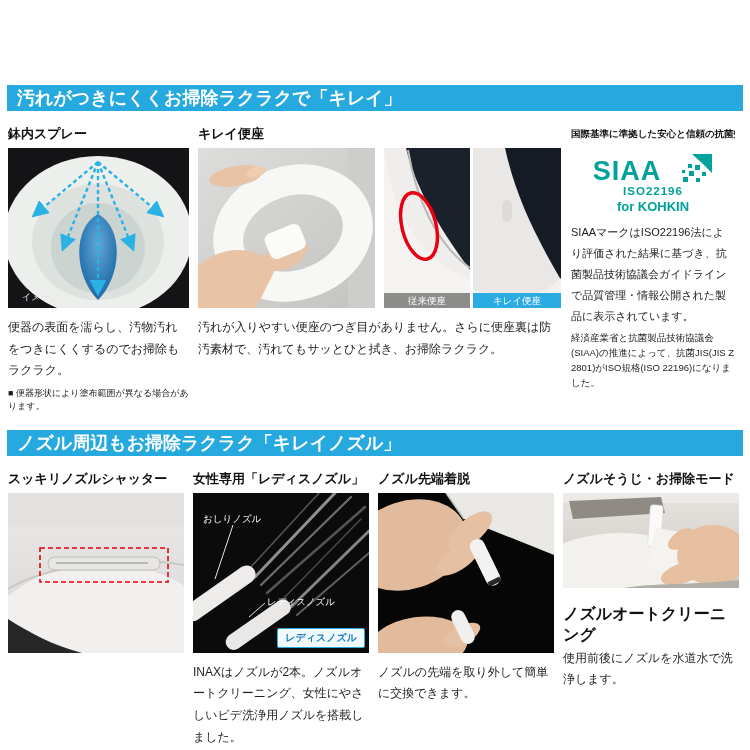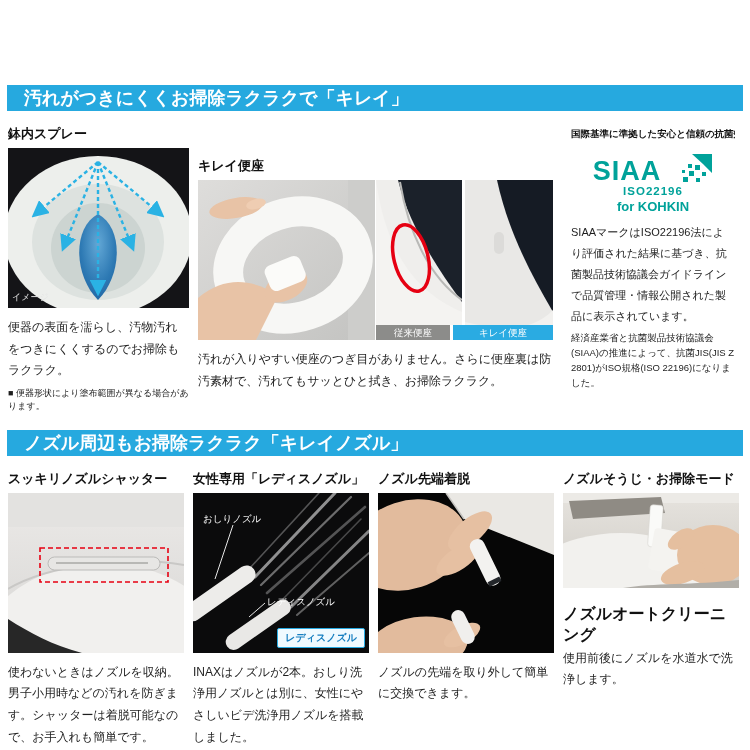--- a/index.html
+++ b/index.html
@@ -6,51 +6,51 @@
   body{
     width:750px;height:750px;background:#ffffff;
     font-family:"Liberation Sans","DejaVu Sans",sans-serif;
     color:#1e1e1e; overflow:hidden; position:relative;
   }
   .page{position:absolute;inset:0;background:#fff;}
 
   
   .bar{
     margin:6px 7px;height:26px;background:#26a9df;color:#fff;
-    font-weight:bold;font-size:18px;line-height:26px;padding-left:17px;
+    font-weight:bold;font-size:18px;line-height:26px;padding-left:10px;
     white-space:nowrap;overflow:hidden;
   }
   .bar1{margin-top:85px;}
   .bar2{margin-top:16px;}
 
   .row{display:flex;gap:9px;margin:8px 8px 0;}
   .col{flex:0 0 auto;}
   .w1{width:181px;} .w2{width:364px;} .w3{width:164px;} .w4{width:176px;}
-  .two{display:flex;gap:1px;margin-top:32px;}
+  .two{display:flex;gap:9px;}
   .sub{width:177px;flex:0 0 auto;}
 
   h3{
     margin:7px 0 6px;font-size:13px;font-weight:bold;color:#111;
     white-space:nowrap;overflow:hidden;height:16px;line-height:16px;
   }
   h3.small{font-size:9.5px;}
   .hspace{height:29px;}
 
   .fig{position:relative;overflow:hidden;background:#000;}
   .fig svg{display:block;}
   .h160{height:160px;} .h95{height:95px;}
 
   .caption{font-size:12px;line-height:1.8;color:#1e1e1e;margin:9px 0 0;}
   .note{font-size:9px;line-height:1.5;color:#1e1e1e;margin:5px 0 0;}
   .subhead{font-size:16px;font-weight:bold;margin:16px 0 2px;color:#111;}
 
   
-  .img-tag{position:absolute;left:4px;bottom:4px;font-size:9px;color:#e3e3e3;}
+  .img-tag{position:absolute;left:14px;bottom:4px;font-size:9px;color:#e3e3e3;}
   .cmp-labels{position:absolute;left:0;right:0;bottom:0;display:flex;height:15px;}
-  .cmp-old{width:74px;background:#8c8c8a;color:#fff;font-size:9.5px;line-height:15px;text-align:center;}
+  .cmp-old{width:86px;background:#8c8c8a;color:#fff;font-size:9.5px;line-height:15px;text-align:center;}
   .cmp-gap{width:3px;background:#fff;}
   .cmp-new{flex:1;background:#2aabe2;color:#fff;font-size:9.5px;line-height:15px;text-align:center;}
   .noz-label{position:absolute;font-size:9.5px;color:#fff;white-space:nowrap;}
   .lbl-oshiri{left:10px;top:20px;}
   .lbl-ladies{left:74px;top:103px;}
   .noz-badge{
     position:absolute;right:4px;bottom:5px;padding:2px 7px;
     background:#f0faff;border:1.5px solid #29abe2;border-radius:2px;
     color:#187fc0;font-size:10px;font-weight:bold;white-space:nowrap;
   }
@@ -204,21 +204,20 @@
           <rect width="176" height="160" fill="url(#g21)"></rect>
           <rect width="176" height="34" fill="#e3e2e0"></rect>
           <ellipse cx="95" cy="178" rx="132" ry="108" fill="#f1f0ee"></ellipse>
           <path d="M0 96 C40 72 120 62 176 72" stroke="#c9c8c6" stroke-width="2" fill="none"></path>
           <rect x="40" y="64" width="112" height="13" rx="6.5" fill="#e7e6e4" stroke="#bcbbb9" stroke-width="1"></rect>
           <path d="M48 70 H140" stroke="#a9a8a6" stroke-width="1.5"></path>
           <rect x="32" y="55" width="128" height="34" fill="none" stroke="#e60012" stroke-width="1.6" stroke-dasharray="5 3"></rect>
           <path d="M0 160 L0 126 C22 140 44 152 74 160 Z" fill="#272727"></path>
         </svg>
       </div>
-      <p class="caption">使わないときはノズルを収納。男子小用時などの汚れを防ぎます。シャッターは着脱可能なので、お手入れも簡単です。</p>
     </div>
 
     <div class="col w4">
       <h3>女性専用「レディスノズル」</h3>
       <div class="fig h160">
         <svg width="176" height="160" viewBox="0 0 176 160">
           <rect width="176" height="160" fill="#0b0b0c"></rect>
           <g stroke="#ffffff" fill="none" stroke-linecap="round">
             <line x1="62" y1="84" x2="142" y2="0" stroke-width="3" opacity="0.55"></line>
             <line x1="68" y1="92" x2="158" y2="4" stroke-width="2.2" opacity="0.4"></line>
@@ -230,21 +229,21 @@
           </g>
           <rect x="-14" y="96" width="84" height="18" rx="9" fill="#edecea" transform="rotate(-35 20 105)"></rect>
           <rect x="28" y="126" width="76" height="16" rx="8" fill="#e9e8e6" transform="rotate(-35 62 134)"></rect>
           <line x1="40" y1="32" x2="22" y2="86" stroke="#ffffff" stroke-width="0.9"></line>
           <line x1="72" y1="110" x2="56" y2="124" stroke="#ffffff" stroke-width="0.9"></line>
         </svg>
         <span class="noz-label lbl-oshiri">おしりノズル</span>
         <span class="noz-label lbl-ladies">レディスノズル</span>
         <span class="noz-badge">レディスノズル</span>
       </div>
-      <p class="caption">INAXはノズルが2本。おしり洗浄用ノズルとは別に、女性にやさしいビデ洗浄用ノズルを搭載しました。</p>
+      <p class="caption">INAXはノズルが2本。ノズルオートクリーニング、女性にやさしいビデ洗浄用ノズルを搭載しました。</p>
 
     </div>
 
     <div class="col w4">
       <h3>ノズル先端着脱</h3>
       <div class="fig h160">
         <svg width="176" height="160" viewBox="0 0 176 160">
           <rect width="176" height="160" fill="#060606"></rect>
           <polygon points="68,0 176,0 176,62 86,26" fill="#eae8e4"></polygon>
           <line x1="68" y1="0" x2="86" y2="26" stroke="#c5c3bf" stroke-width="1.5"></line>

